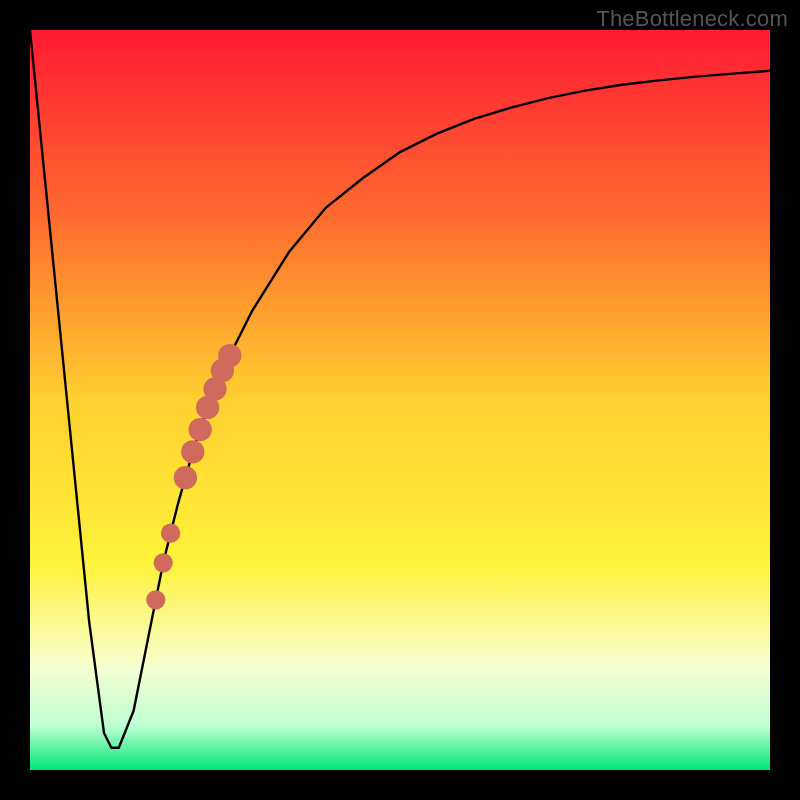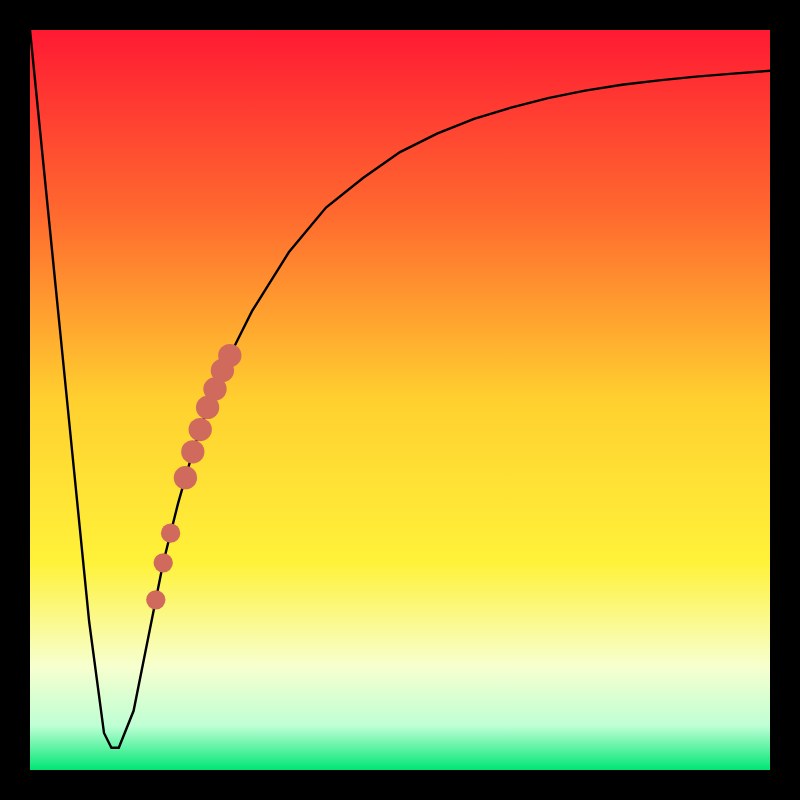--- a/index.html
+++ b/index.html
@@ -63,13 +63,14 @@
         <circle cx="185.40" cy="477.70" r="11.66" fill="#cf6a5d"></circle>
         <circle cx="192.80" cy="451.80" r="11.66" fill="#cf6a5d"></circle>
         <circle cx="200.20" cy="429.60" r="11.66" fill="#cf6a5d"></circle>
         <circle cx="207.60" cy="407.40" r="11.66" fill="#cf6a5d"></circle>
         <circle cx="215.00" cy="388.90" r="11.66" fill="#cf6a5d"></circle>
         <circle cx="222.40" cy="370.40" r="11.66" fill="#cf6a5d"></circle>
         <circle cx="229.80" cy="355.60" r="11.66" fill="#cf6a5d"></circle>
       </g>
   </svg>
 
+  <div class="watermark">TheBottleneck.com</div>
 </div>
 
 </body></html>

